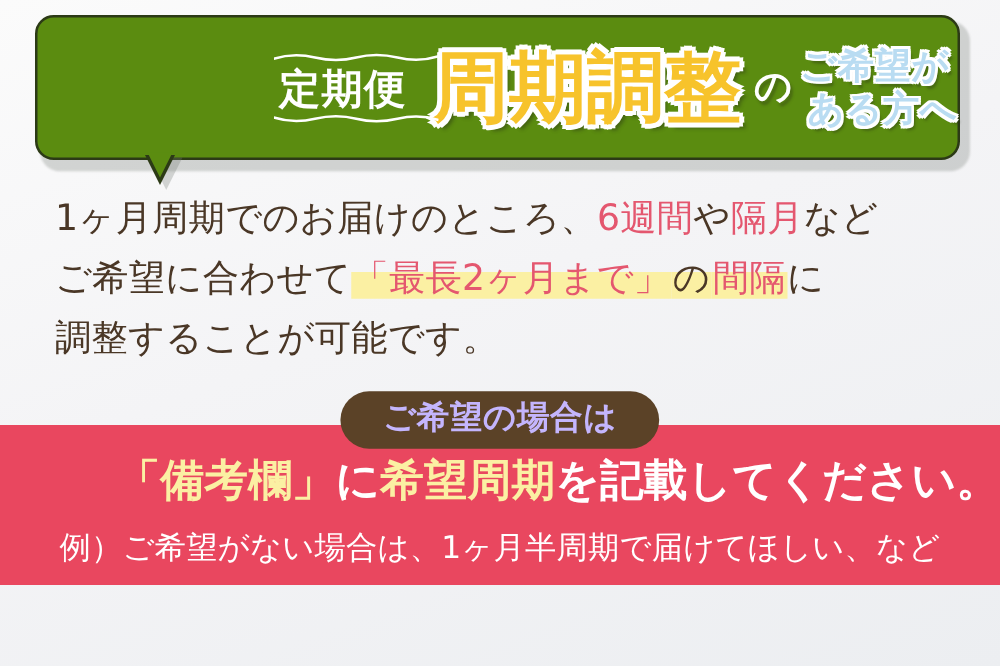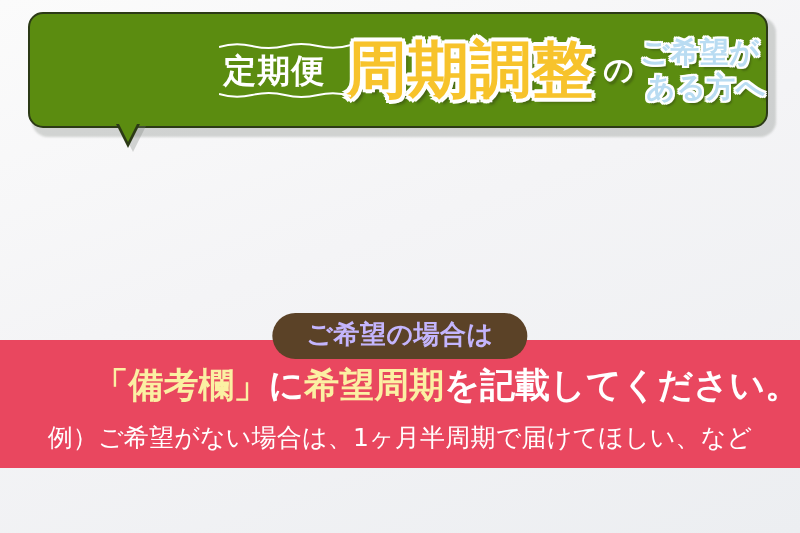--- a/index.html
+++ b/index.html
@@ -273,20 +273,27 @@
         <span class="l1">ご希望が</span>
         <span class="l2">ある方へ</span>
       </div>
 
     </div>
     <div class="tail-shadow"></div>
     <div class="tail"></div>
     <div class="tail-inner"></div>
   </div>
 
+  <div class="body-block">
+    <div class="row"><span>1ヶ月周期でのお届けのところ、</span><span class="accent">6週間</span><span>や</span><span class="accent">隔月</span><span>など</span></div>
+
+    <div class="row"><span>ご希望に合わせて</span><span class="accent hl">「最長2ヶ月まで」</span><span class="hl">の</span><span class="accent hl">間隔</span><span>に</span></div>
+
+    <div class="row">調整することが可能です。</div>
+  </div>
 
   <div class="pink-band"></div>
 
   <div class="pill">ご希望の場合は</div>
 
   <div class="pink-main"><span class="y">「備考欄」</span><span>に</span><span class="y">希望周期</span><span>を記載してください。</span></div>
 
   <div class="pink-sub">例）ご希望がない場合は、1ヶ月半周期で届けてほしい、など</div>
 
 

